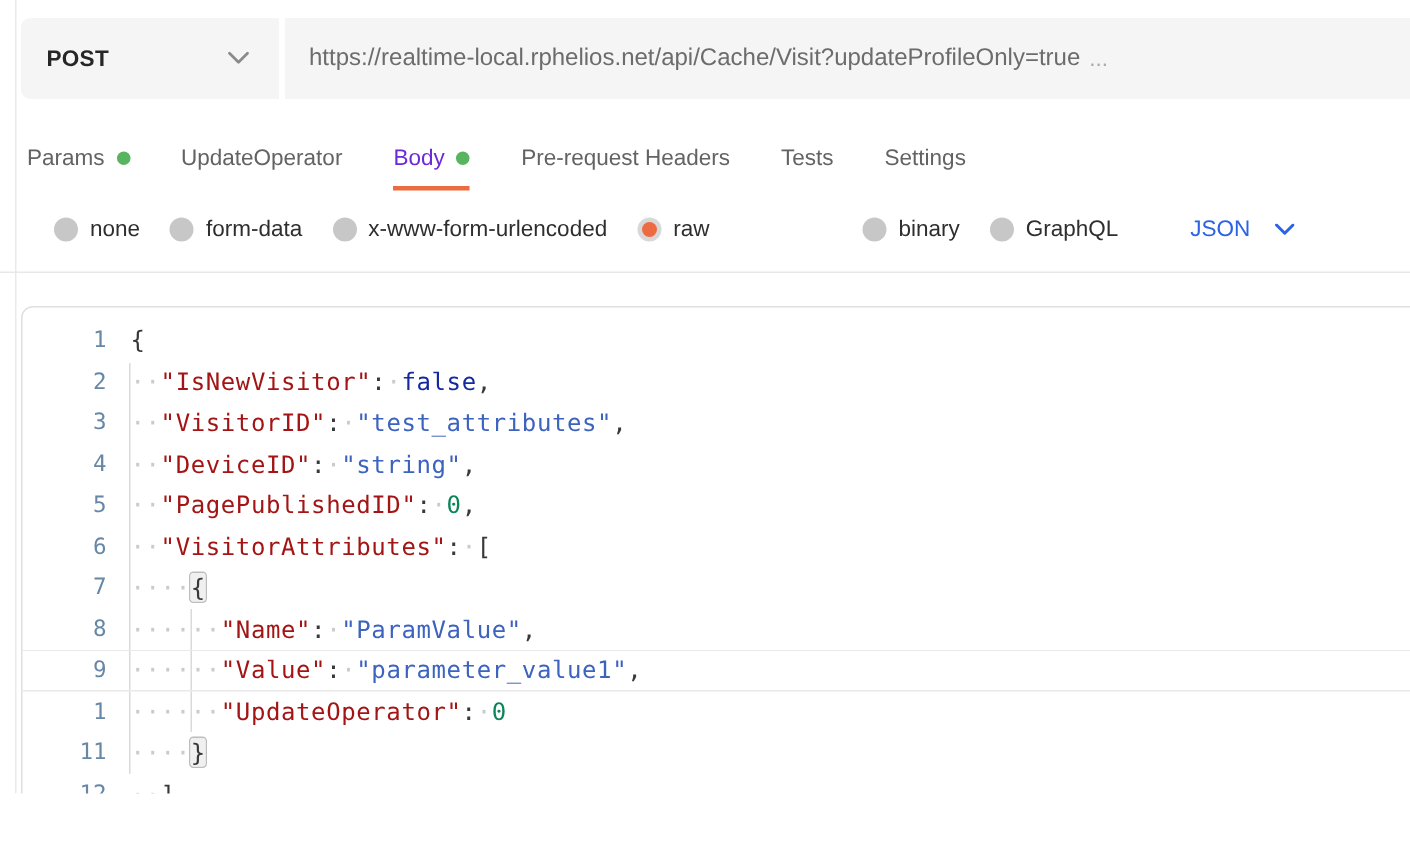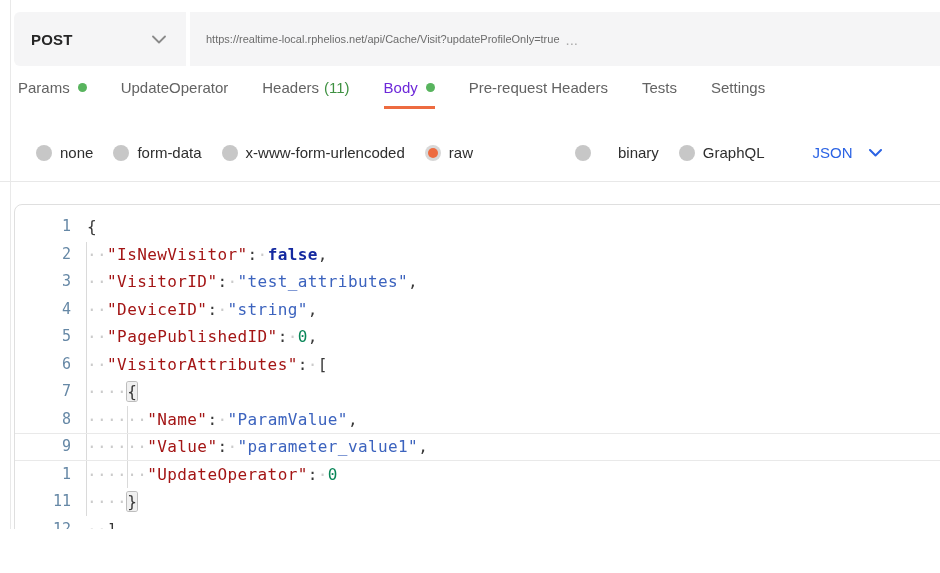--- a/index.html
+++ b/index.html
@@ -6,56 +6,56 @@
     font-family:"Liberation Sans",sans-serif;-webkit-font-smoothing:antialiased;}
   .stage{position:relative;width:940px;height:529px;overflow:hidden;background:#fff;}
   .pane-edge{position:absolute;left:10px;top:0;bottom:0;width:1px;background:#E9E9E9;}
 
   
   .url-bar{position:absolute;left:14px;top:12px;right:-12px;height:54px;display:flex;}
   .method-box{width:172px;flex:none;background:#F5F5F6;border-radius:6px 0 0 6px;display:flex;
     align-items:center;justify-content:space-between;padding:0 20px 0 17px;margin-right:4px;box-sizing:border-box;}
   .method-label{font-size:15px;font-weight:700;color:#262626;letter-spacing:.2px;}
   .url-box{flex:1;background:#F5F5F6;display:flex;align-items:center;padding:0 16px;min-width:0;}
-  .url-text{font-size:11px;color:#6C6C6C;white-space:nowrap;}
+  .url-text{font-size:16px;color:#6C6C6C;white-space:nowrap;}
   .url-ellipsis{font-size:15px;color:#ABABAB;margin-left:6px;}
 
   
-  .tabs{position:absolute;left:18px;top:79px;display:flex;gap:34px;align-items:flex-start;}
+  .tabs{position:absolute;left:18px;top:97px;display:flex;gap:34px;align-items:flex-start;}
   .tab{font-size:15px;color:#636363;padding-bottom:10px;border-bottom:3px solid transparent;
     display:flex;align-items:center;cursor:pointer;white-space:nowrap;}
   .tab.active{color:#6d28d9;border-bottom-color:#ED6B40;}
   .tab .count{color:#3F9142;margin-left:5px;}
   .dot{width:9px;height:9px;border-radius:50%;background:#58B45E;margin-left:8px;flex:none;}
 
   
   .body-types{position:absolute;left:36px;top:144px;display:flex;align-items:center;font-size:15px;color:#2E2E2E;}
   .bt-item{display:flex;align-items:center;margin-right:20px;cursor:pointer;white-space:nowrap;}
-  .bt-item.gap-before{margin-left:82px;gap:19px;}
+  .bt-item.gap-before{margin-left:82px;}
   .radio{width:16px;height:16px;border-radius:50%;background:#C7C7C7;margin-right:8px;flex:none;position:relative;}
   .bt-item.selected .radio{background:#D8D8D8;}
   .bt-item.selected .radio::after{content:"";position:absolute;left:3px;top:3px;width:10px;height:10px;
     border-radius:50%;background:#ED6B40;}
   .lang-select{display:flex;align-items:center;margin-left:28px;cursor:pointer;}
   .lang-label{font-size:15px;font-weight:400;color:#2B63E4;}
   .lang-select svg{margin-left:16px;display:block;}
 
   .divider{position:absolute;left:0;right:0;top:181px;height:0;border-top:1px solid #E8E8E8;}
 
   
   .editor{position:absolute;left:14px;top:204px;width:940px;height:380px;background:#FFFFFF;
     border:1px solid #DFDFDF;border-radius:8px 0 0 0;box-sizing:border-box;padding-top:8px;overflow:hidden;}
   .code-line{display:flex;height:27.5px;line-height:27.5px;
     font-family:"DejaVu Sans Mono","Liberation Mono",monospace;font-size:16px;position:relative;}
   .code-line.current{box-shadow:inset 0 1px 0 #E9E9E9, inset 0 -1px 0 #E9E9E9;}
   .gutter{width:56px;flex:none;text-align:right;color:#6688A6;font-size:15px;user-select:none;}
   .line-code{margin-left:16px;letter-spacing:.4px;white-space:pre;color:#383838;}
   .tk-key{color:#A31515;}
   .tk-str{color:#3C63BE;}
-  .tk-bool{color:#1429A0;font-weight:700;text-align:right;}
+  .tk-bool{color:#1429A0;font-weight:400;text-align:right;}
   .tk-num{color:#098658;}
   .tk-p{color:#383838;}
   .tk-ws{color:#CBCBCB;}
   .tk-brkt{color:#383838;background:#F0F0F0;box-shadow:0 0 0 1px #BDBDBD;border-radius:2px;}
   .indent-guide{position:absolute;width:1px;background:#DADADA;}
   .guide-outer{left:71px;top:37px;height:274px;}
   .guide-inner{left:112px;top:201px;height:82px;}
 </style>
 </head>
 <body>
@@ -78,24 +78,20 @@
     </div>
   </div>
 
   <div class="tabs" id="tabs">
       <div class="tab">
         <span>Params</span>
         <span class="dot"></span>
       </div>
       <div class="tab">
         <span>UpdateOperator</span>
-      </div>
-      <div class="tab">
-        <span>Headers</span>
-        <span class="count">(11)</span>
       </div>
       <div class="tab active">
         <span>Body</span>
         <span class="dot"></span>
       </div>
       <div class="tab">
         <span>Pre-request Headers</span>
       </div>
       <div class="tab">
         <span>Tests</span>

